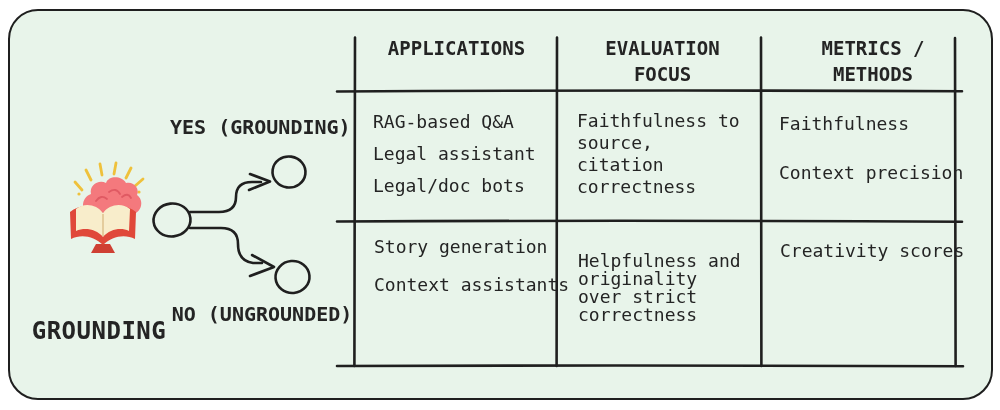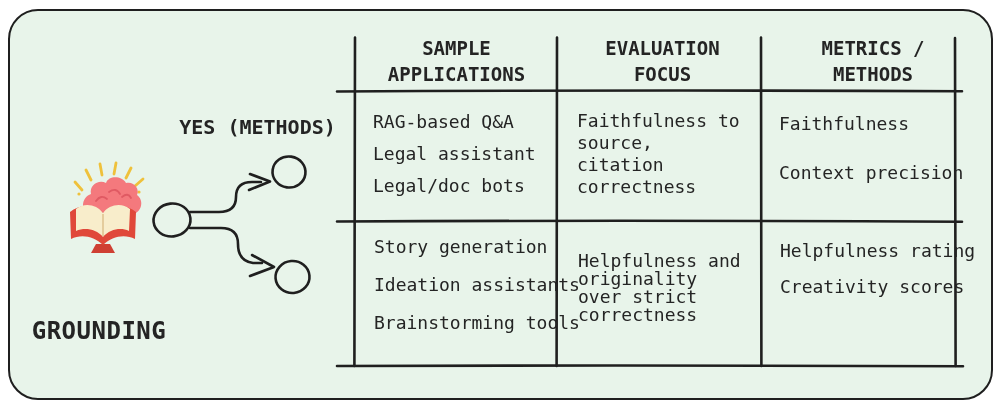--- a/index.html
+++ b/index.html
@@ -110,41 +110,40 @@
       <path class="bookpage" d="M76 209 C85 202 97 205 103 213 C109 205 121 202 130 209
         L129 231 C121 227 110 229 103 237 C96 229 85 227 76 231 Z"></path>
       <path class="fold" d="M103 214 L103 236"></path>
     </g>
   </svg>
 
   <div class="txt title">
     <div>GROUNDING</div>
     <div>NEEDS</div>
   </div>
-  <div class="txt branch-label yes">YES (METHODS)</div>
+  <div class="txt branch-label yes">YES (GROUNDING)</div>
+  <div class="txt branch-label no">NO (UNGROUNDED)</div>
 
-  <div class="col-header h1"><div>SAMPLE</div><div>APPLICATIONS</div></div>
+  <div class="col-header h1"><div>APPLICATIONS</div></div>
   <div class="col-header h2"><div>EVALUATION</div><div>FOCUS</div></div>
   <div class="col-header h3"><div>METRICS /</div><div>METHODS</div></div>
 
   <div class="cell apps1">
     <span>RAG-based Q&amp;A</span>
     <span>Legal assistant</span>
     <span>Legal/doc bots</span>
   </div>
   <div class="cell focus1">Faithfulness to source, citation correctness</div>
   <div class="cell mets1">
     <span>Faithfulness</span>
     <span>Context precision</span>
   </div>
 
   <div class="cell apps2">
     <span>Story generation</span>
-    <span>Ideation assistants</span>
-    <span>Brainstorming tools</span>
+    <span>Context assistants</span>
   </div>
   <div class="cell focus2">Helpfulness and originality over strict correctness</div>
   <div class="cell mets2">
-    <span>Helpfulness rating</span>
     <span>Creativity scores</span>
   </div>
 
 </div>
 
 </body></html>

